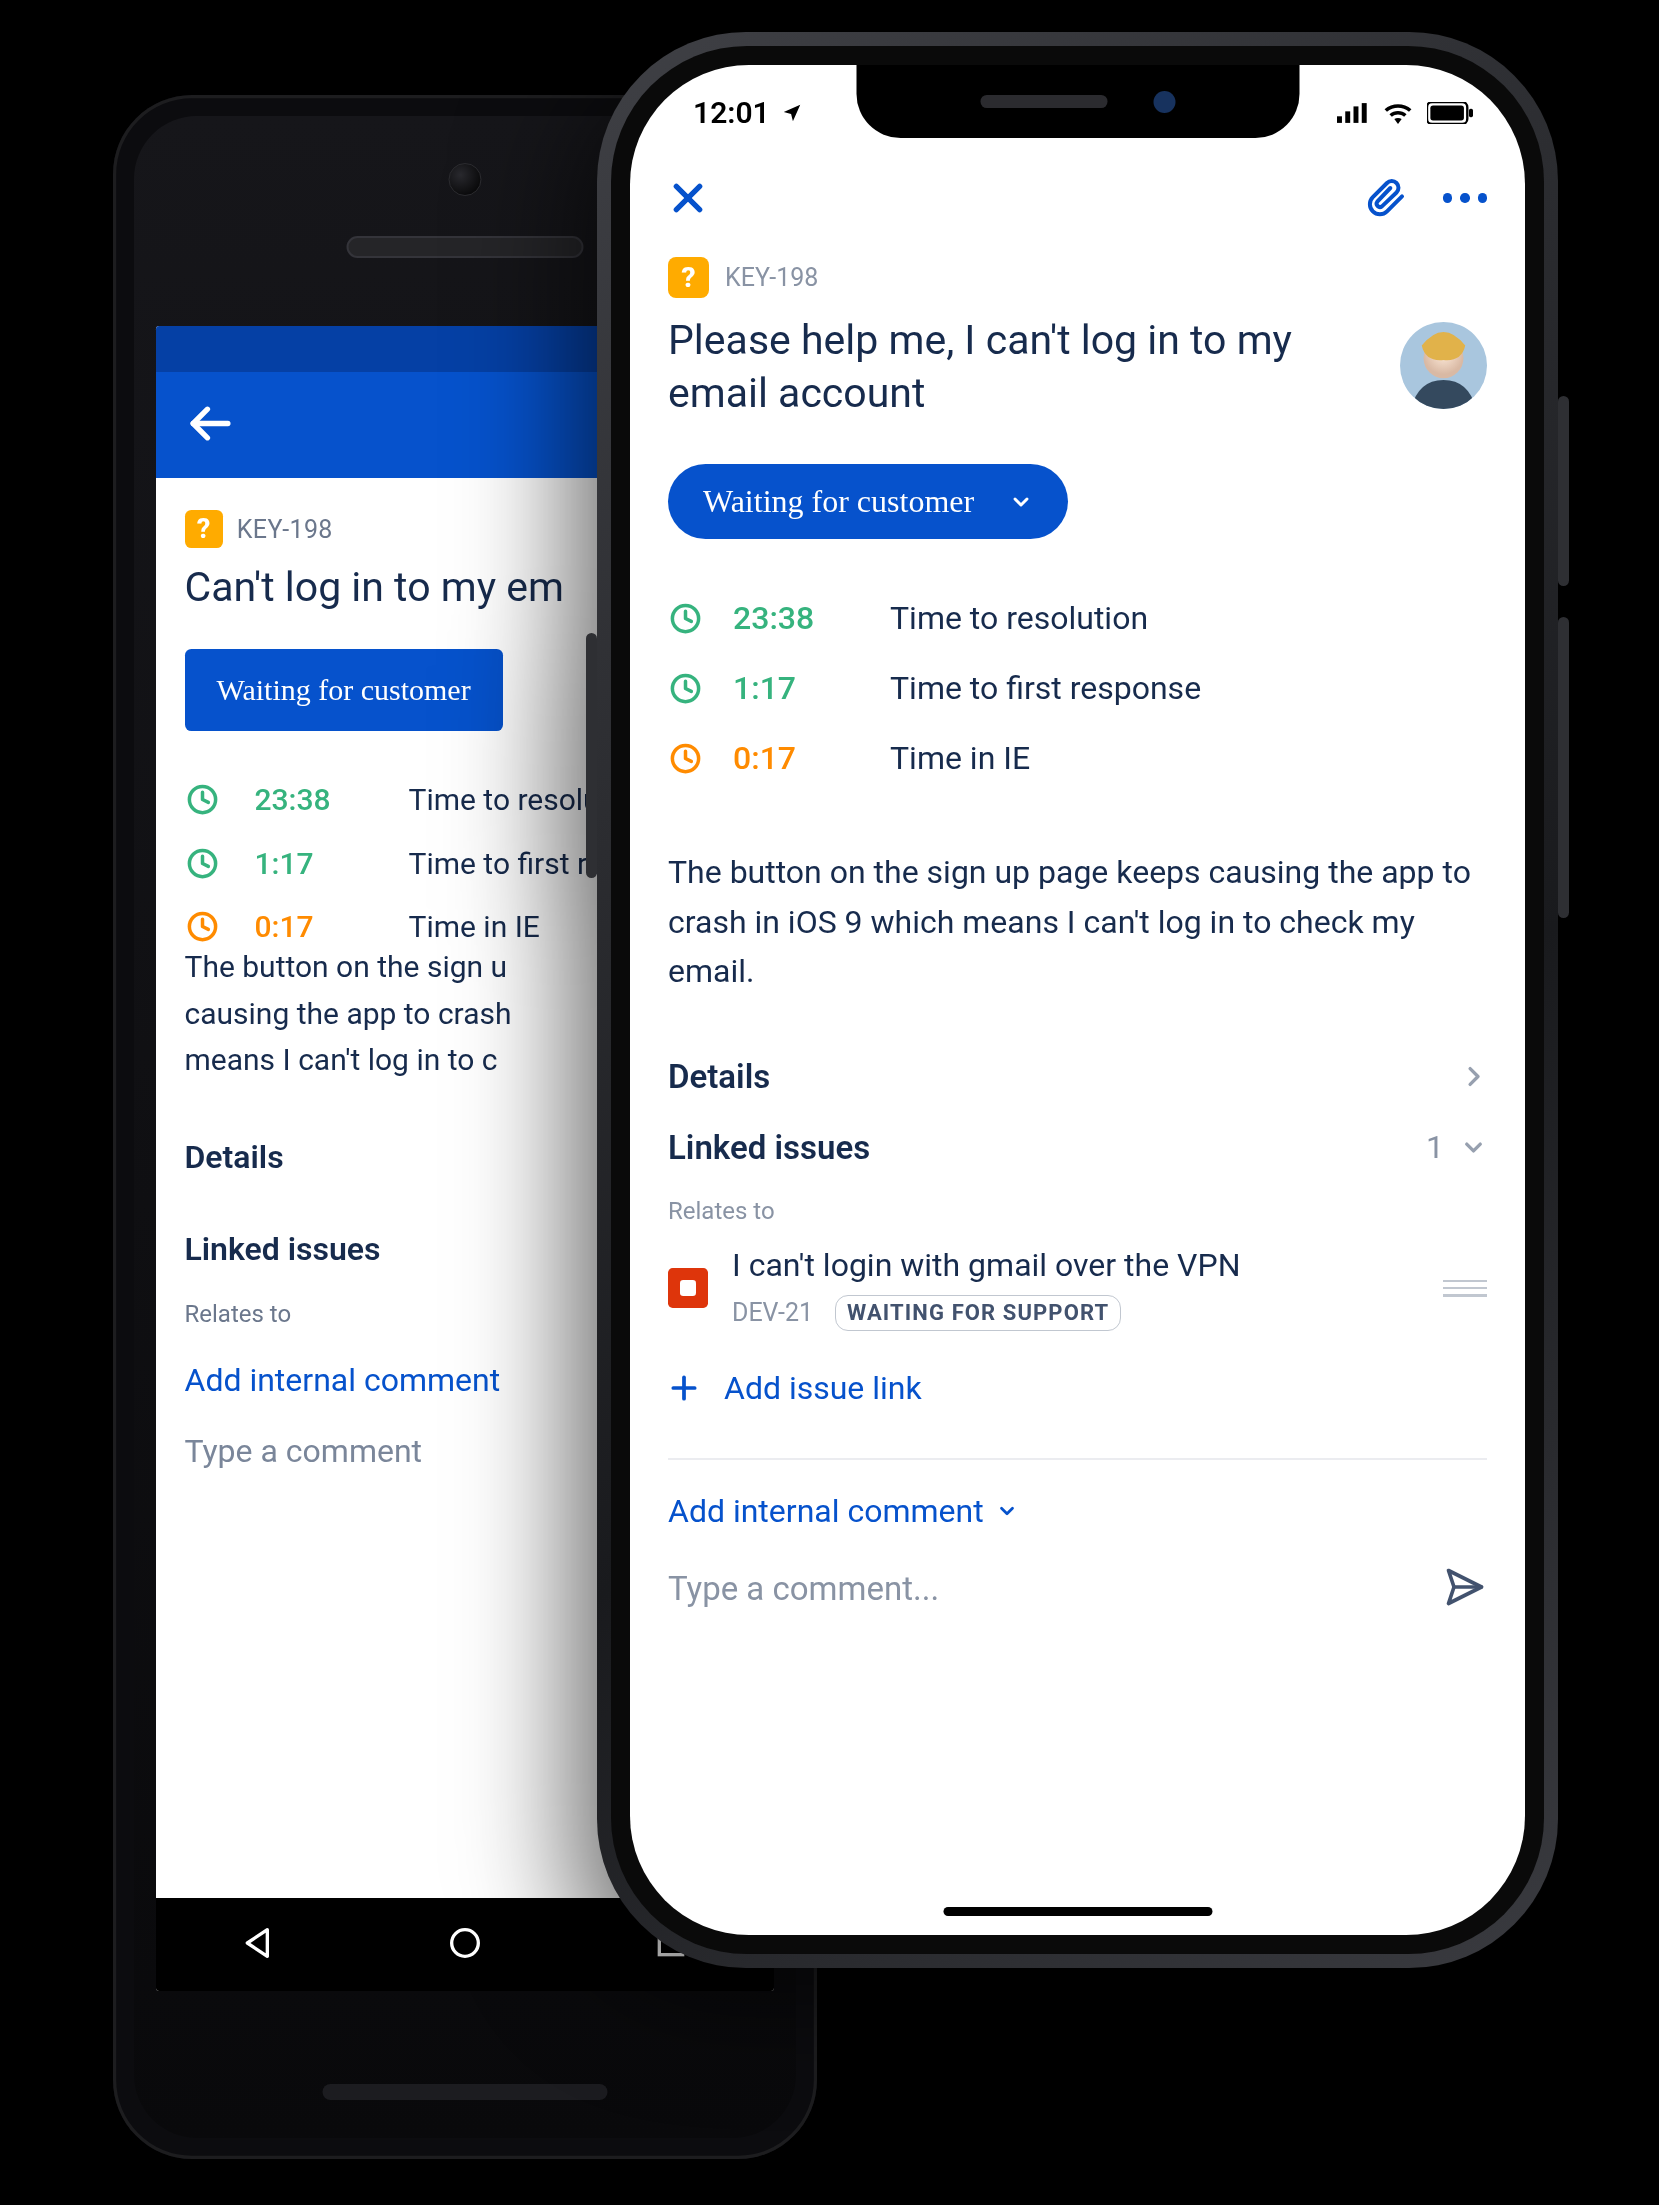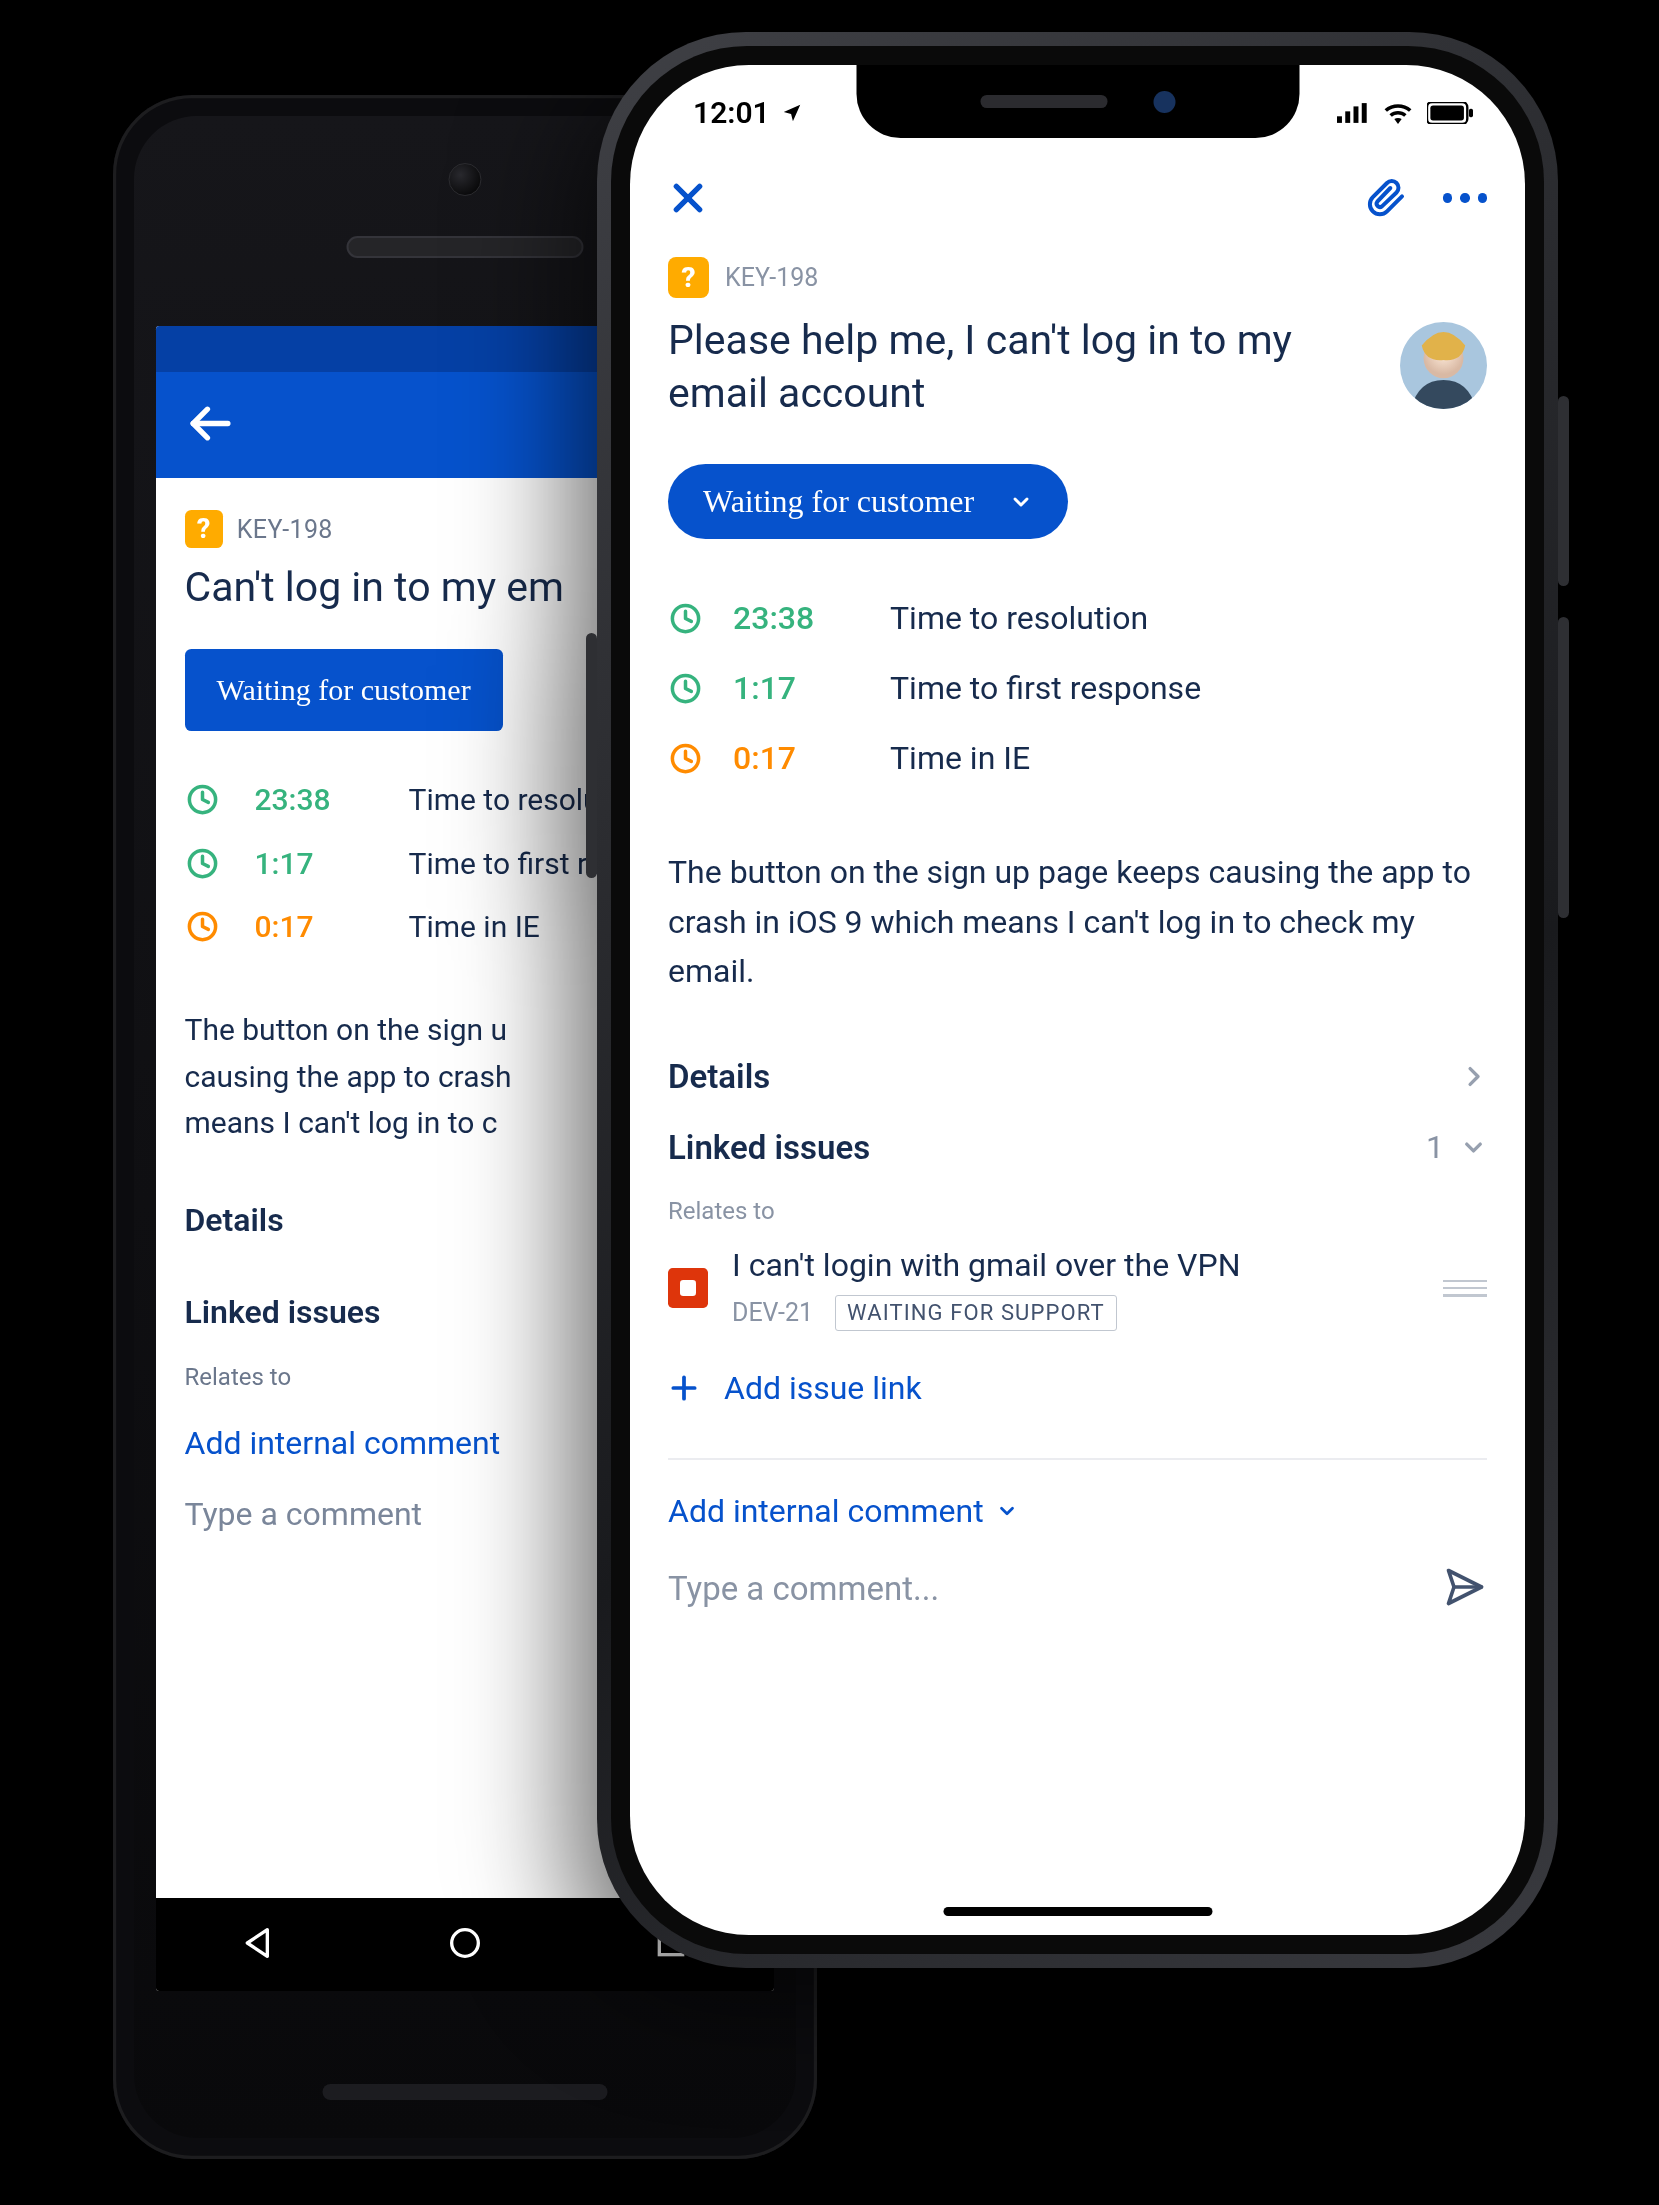--- a/index.html
+++ b/index.html
@@ -58,21 +58,21 @@
   .a-key{color:#6b778c;font-size:25px;letter-spacing:0.4px;}
   .a-title{font-size:41px;line-height:1.25;font-weight:400;margin:9.5px 0 36px;color:#172b4d;}
   .a-status{
     background:#0652cc;color:#fff;font-size:30px;font-weight:400;
     border:none;border-radius:6.3px;padding:24px 32px;display:inline-flex;align-items:center;gap:40px;
   }
   .a-slas{margin-top:51px;display:flex;flex-direction:column;gap:28.5px;}
   .a-sla{display:flex;align-items:center;gap:35px;font-size:30px;}
   .a-sla .time{width:119px;font-weight:500;}
   .a-sla .lbl{color:#172b4d;}
-  .a-desc{margin-top:63px;font-size:30px;line-height:1.55;color:#172b4d;}
+  .a-desc{font-size:30px;line-height:1.55;color:#172b4d;}
   .a-sec{font-size:32px;font-weight:600;color:#172b4d;margin-top:54px;}
   .a-rel{font-size:24px;color:#6b778c;margin-top:32px;}
   .a-addint{color:#0652cc;font-size:32px;margin-top:33px;font-weight:400;display:inline-block;}
   .a-placeholder{color:#7a869a;font-size:32px;margin-top:33px;}
   .android-nav{
     position:absolute;left:0;right:0;bottom:0;height:93px;background:#000;
     display:flex;align-items:center;justify-content:space-around;color:#fff;
   }
 
   .clock-ic{width:35px;height:35px;flex:0 0 35px;}
@@ -154,21 +154,21 @@
 
   .i-linked{
     display:flex;align-items:center;gap:24px;margin-top:20.6px;
   }
   .i-linked-ic{width:40px;height:40px;border-radius:4.7px;background:#de350b;display:flex;align-items:center;justify-content:center;}
   .i-linked-ic span{width:16px;height:16px;border-radius:3.2px;background:#fff;}
   .i-linked-main{flex:1;}
   .i-linked-title{font-size:32px;color:#172b4d;}
   .i-linked-meta{display:flex;align-items:center;gap:22px;margin-top:11px;}
   .i-linked-key{font-size:25px;color:#8993a4;}
-  .i-linked-badge{font-size:22px;letter-spacing:1.1px;color:#42526e;border:1.6px solid #c1c7d0;border-radius:3px;padding:4.7px 11px;font-weight:400;}
+  .i-linked-badge{font-size:22px;letter-spacing:1.1px;color:#42526e;border:1.6px solid #c1c7d0;border-radius:13px;padding:4.7px 11px;font-weight:700;}
   .i-drag{display:flex;flex-direction:column;gap:4.7px;}
   .i-drag span{display:block;width:44px;height:2.4px;background:#c1c7d0;}
 
   .i-addlink{display:flex;align-items:center;gap:24px;margin-top:38px;color:#0652cc;font-size:32px;}
 
   .i-divider{height:1.6px;background:#ebecf0;margin-top:51px;}
 
   .i-addint{color:#0652cc;font-size:32px;margin-top:32px;display:inline-flex;align-items:center;gap:12.7px;}
 
   .i-comment{

